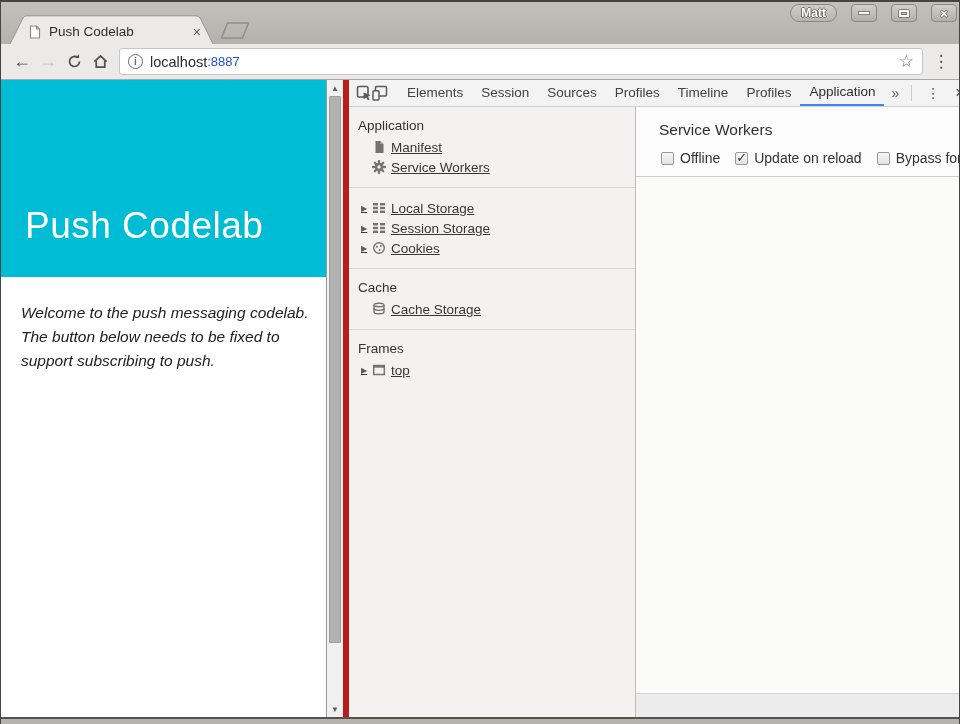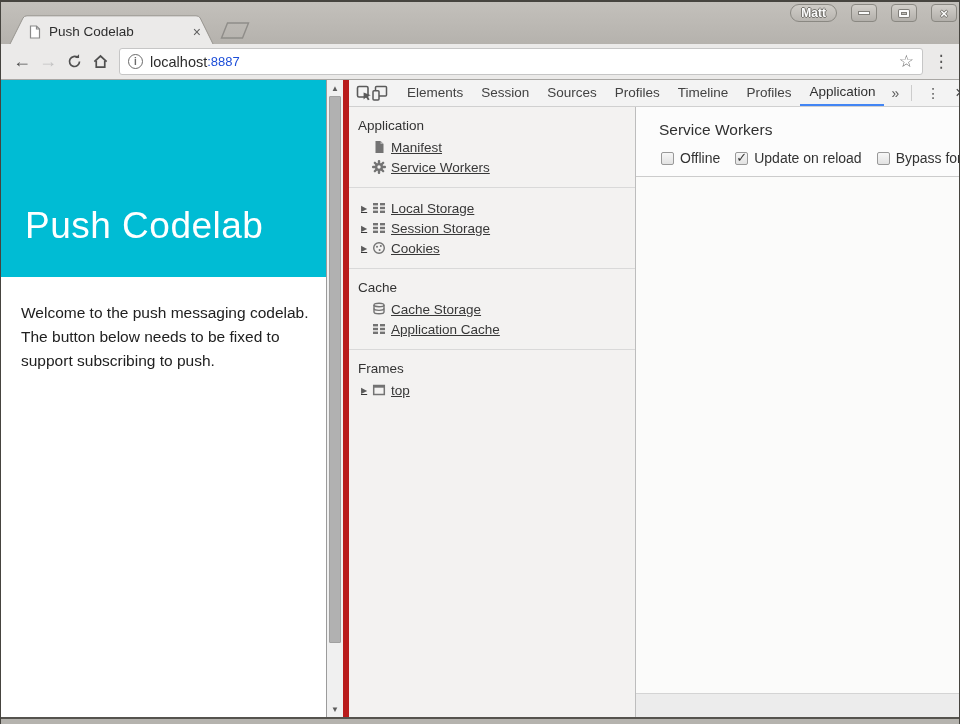--- a/index.html
+++ b/index.html
@@ -48,21 +48,21 @@
   .menu-dots { font-size:17px; color:#555; width:20px; text-align:center; }
 
   
   .content { flex:1; display:flex; min-height:0; }
 
   
   .page { width:325px; flex:0 0 325px; background:#fff; display:flex; flex-direction:column; }
   .hero { height:197px; flex:0 0 197px; background:#00bcd4; display:flex; align-items:flex-end; }
   .hero h1 { font-size:37px; font-weight:400; color:#fff; padding:0 0 30px 24px; letter-spacing:0.5px; }
   .page-body { flex:1; padding:24px 20px; }
-  .page-body p { width:300px; font-size:15.5px; line-height:1.55; color:#212121; }
+  .page-body p { width:300px; font-size:15.5px; line-height:1.55; color:#212121;font-style:italic; }
   .push-btn { margin-top:22px; border:none; background:#e4e4e4; color:#a3a3a3; font-size:14.5px;
     padding:10px 17px; border-radius:2px; letter-spacing:0.3px;
     font-family:"Liberation Sans","DejaVu Sans",sans-serif; }
 
   
   .scrollbar { width:17px; flex:0 0 17px; background:#f0f0f0; border-left:1px solid #9b9b9b;
     position:relative; display:flex; flex-direction:column; }
   .sb-btn { height:16px; flex:0 0 16px; display:flex; align-items:center; justify-content:center;
     font-size:8px; color:#5c5c5c; }
   .sb-btn.down { position:absolute; bottom:0; left:0; right:0; }
@@ -307,36 +307,20 @@
                 <svg width="14" height="14" viewBox="0 0 14 14">
                     <g fill="none" stroke="#737373" stroke-width="1.4">
                       <ellipse cx="7" cy="3" rx="5" ry="1.8"></ellipse>
                       <path d="M2 3v3.6c0 1 2.2 1.8 5 1.8s5-.8 5-1.8V3"></path>
                       <path d="M2 6.6V10c0 1 2.2 1.8 5 1.8s5-.8 5-1.8V6.6"></path>
                     </g>
                   </svg>
               </span>
               <span>Cache Storage</span>
             </div>
-            <div class="dt-item">
-              <span class="dt-arrow"></span>
-              <span class="dt-item-icon">
-                <svg width="14" height="14" viewBox="0 0 14 14">
-                    <g fill="#737373">
-                      <rect x="1" y="2" width="5" height="2.4"></rect>
-                      <rect x="8" y="2" width="5" height="2.4"></rect>
-                      <rect x="1" y="5.8" width="5" height="2.4"></rect>
-                      <rect x="8" y="5.8" width="5" height="2.4"></rect>
-                      <rect x="1" y="9.6" width="5" height="2.4"></rect>
-                      <rect x="8" y="9.6" width="5" height="2.4"></rect>
-                    </g>
-                  </svg>
-              </span>
-              <span>Application Cache</span>
-            </div>
           </div>
 
           <div class="dt-section">
             <div class="dt-section-title">Frames</div>
             <div class="dt-item">
               <span class="dt-arrow">▶</span>
               <span class="dt-item-icon">
                 <svg width="14" height="14" viewBox="0 0 14 14">
                     <rect x="1.7" y="2.5" width="10.6" height="9" fill="none" stroke="#737373" stroke-width="1.5"></rect>
                     <rect x="1.7" y="2.5" width="10.6" height="2.2" fill="#737373"></rect>

